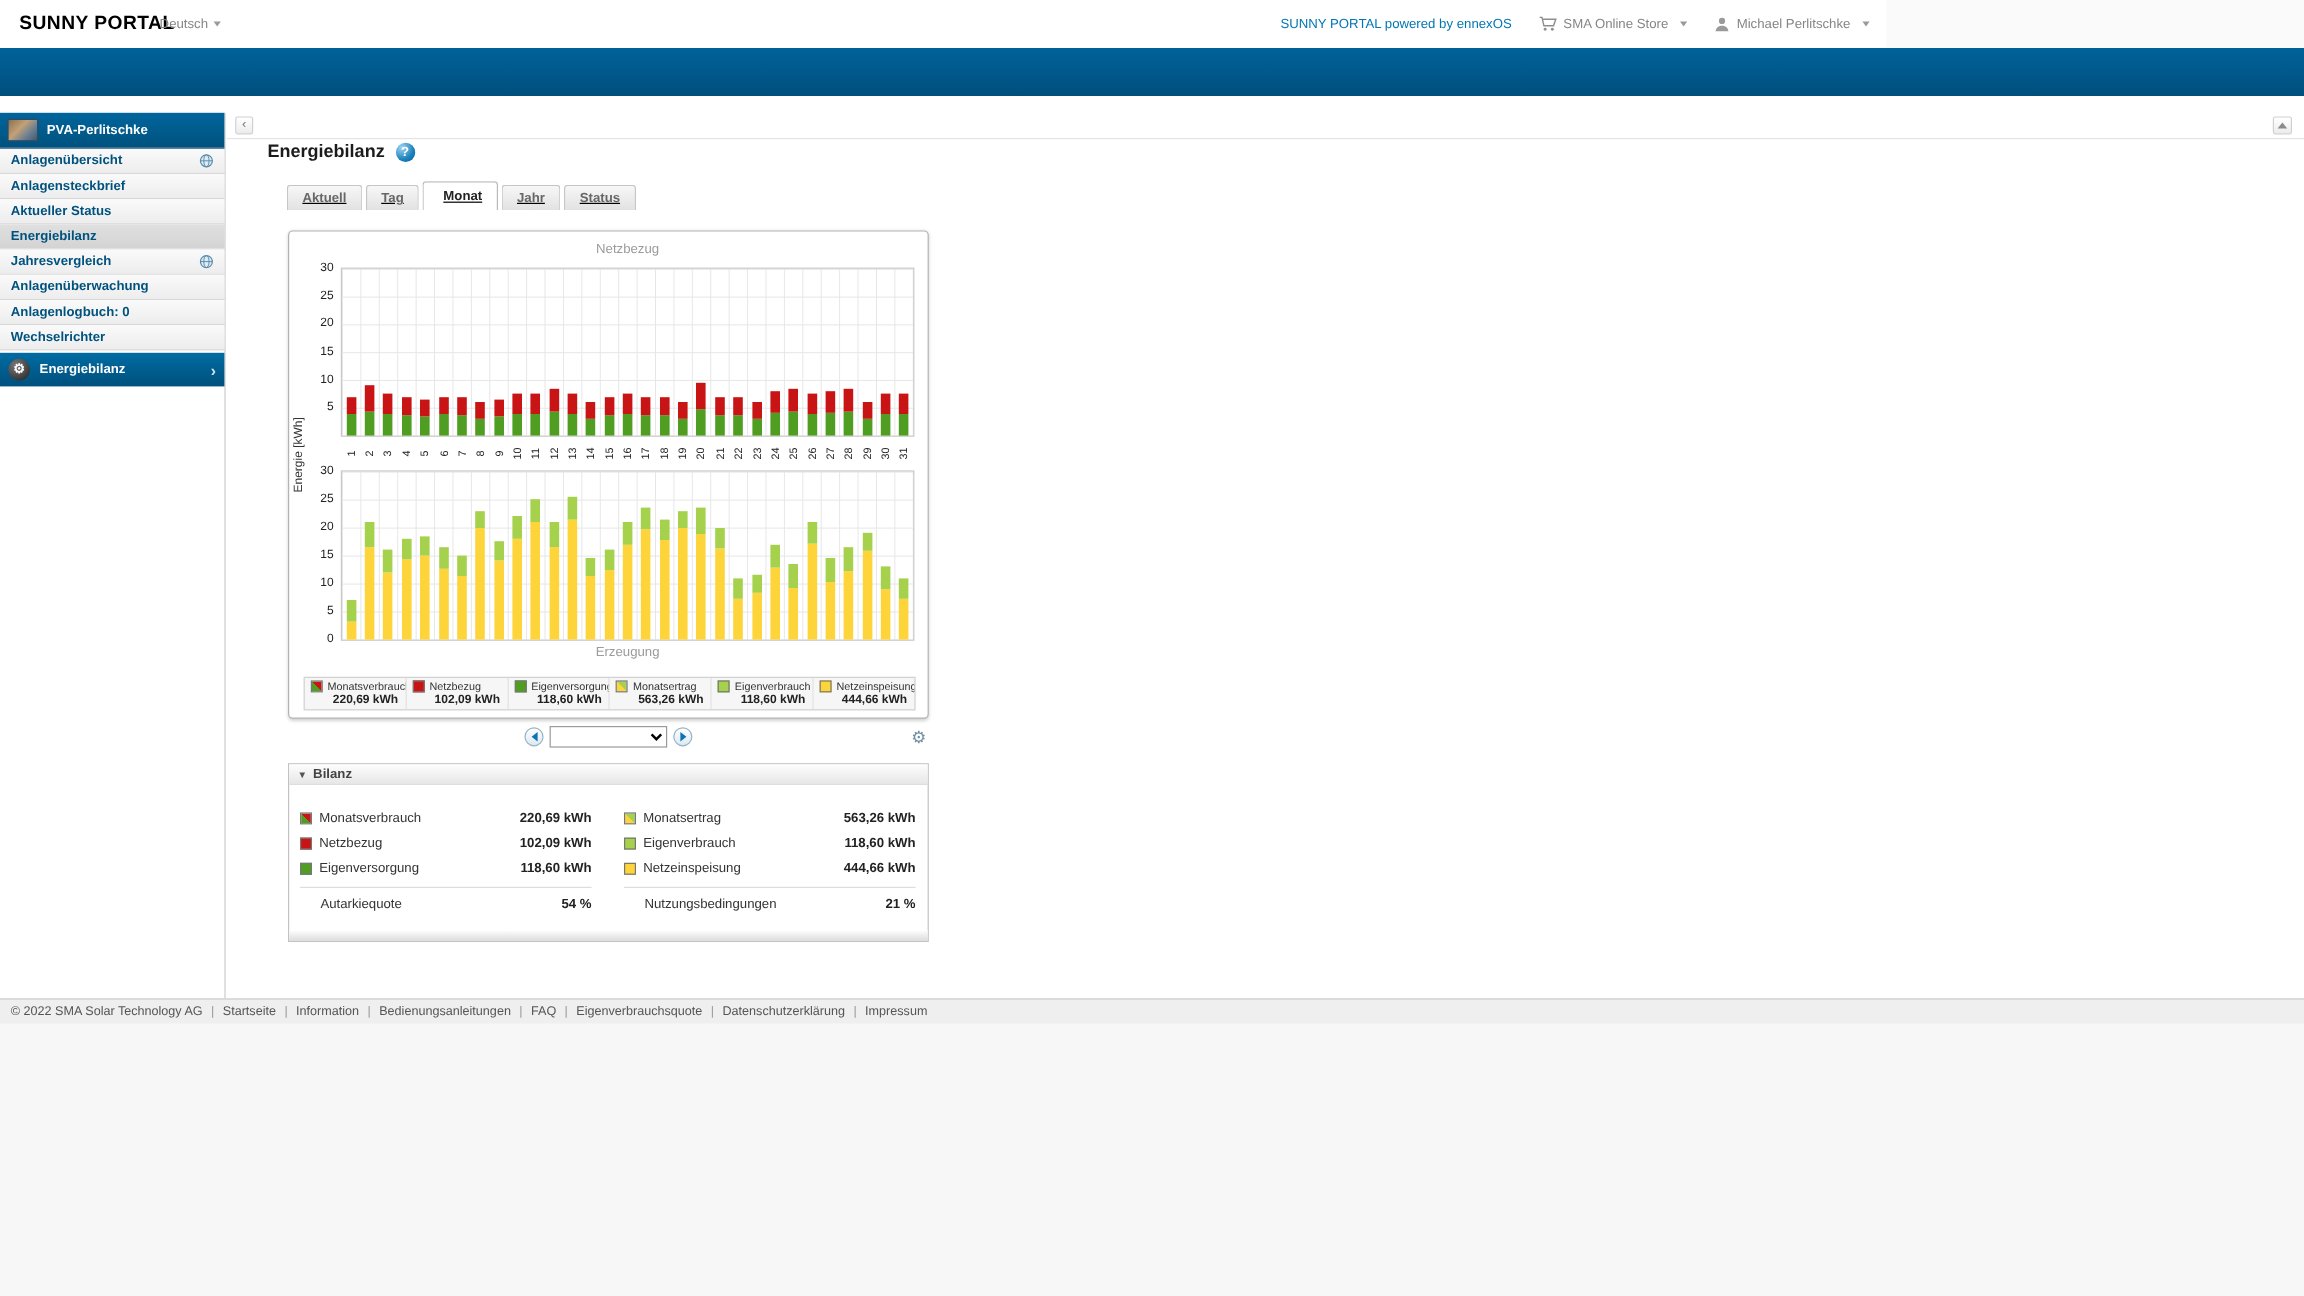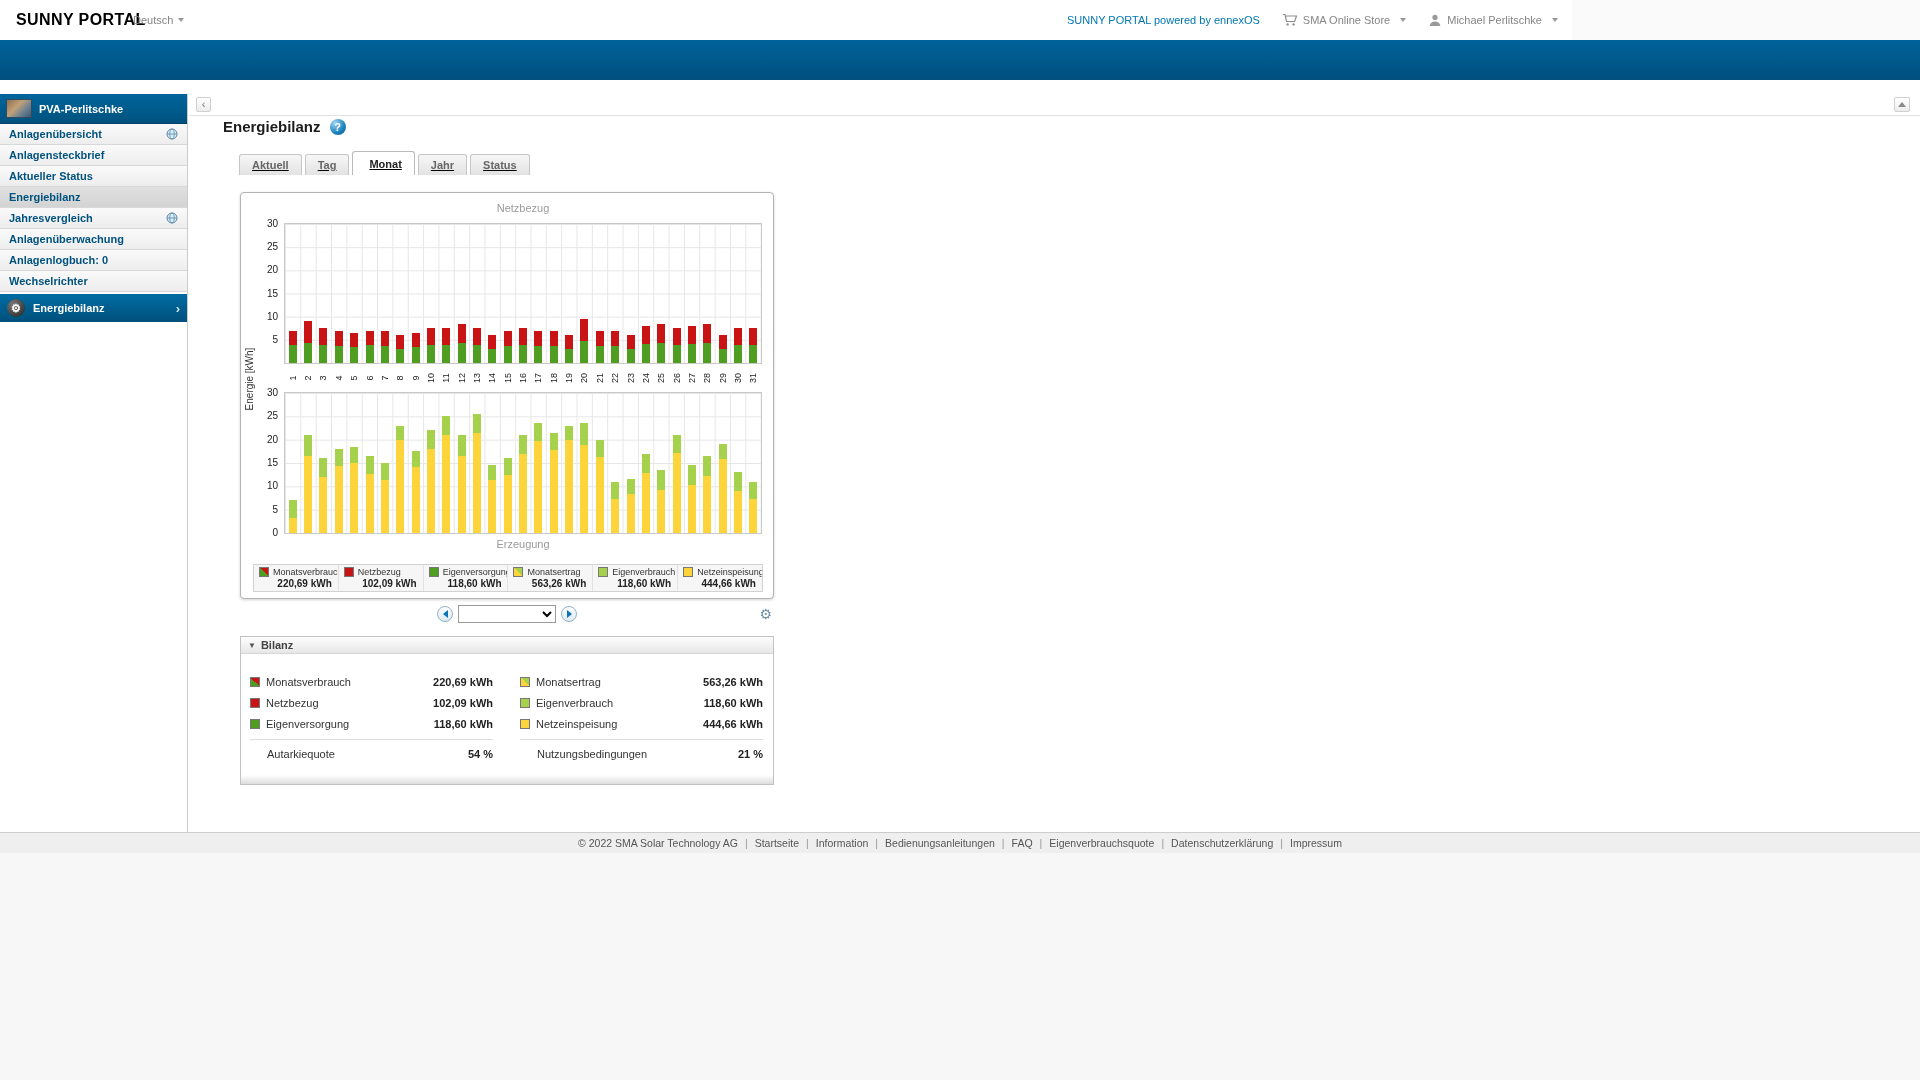--- a/index.html
+++ b/index.html
@@ -88,21 +88,21 @@
   .brow{display:flex;align-items:center;height:21px;font-size:11px;color:#333;}
   .brow .sw{margin-right:6px;}
   .blab{flex:1;white-space:nowrap;}
   .bval{font-weight:bold;color:#222;white-space:nowrap;}
   .bsep{border-top:1px solid #ddd;margin:5px 0 3px;}
   .btotal{display:flex;align-items:center;height:22px;font-size:11px;color:#333;padding-left:17px;}
   .btotal .blab{font-weight:normal;}
   .bz-footer{position:absolute;left:0;right:0;bottom:0;height:9px;background:linear-gradient(#fff,#dcdcdc);}
 
   
-  .footer{position:absolute;left:0;top:832px;width:1920px;height:21px;background:#efefef;border-top:1px solid #ccc;display:flex;align-items:center;padding:0 9px;font-size:10.5px;color:#555;justify-content:center;}
+  .footer{position:absolute;left:0;top:832px;width:1920px;height:21px;background:#efefef;border-top:1px solid #ccc;display:flex;align-items:center;padding:0 9px;font-size:10.5px;color:#555;}
   .f-sep{color:#999;margin:0 7px;}
   .f-item{cursor:pointer;white-space:nowrap;}
   .f-copy{cursor:default;}
 
   svg{display:block;}
 </style>
 </head>
 <body>
 
 <header class="topbar">

